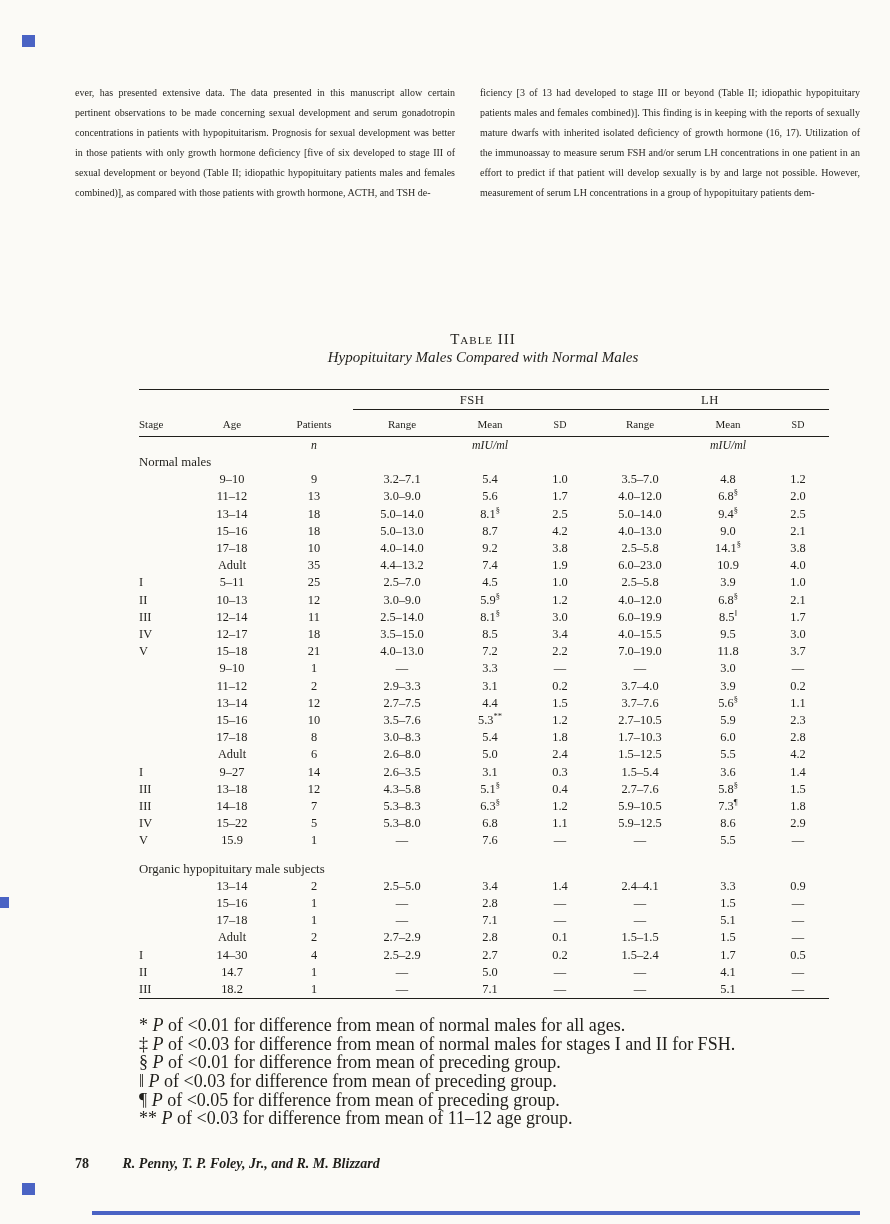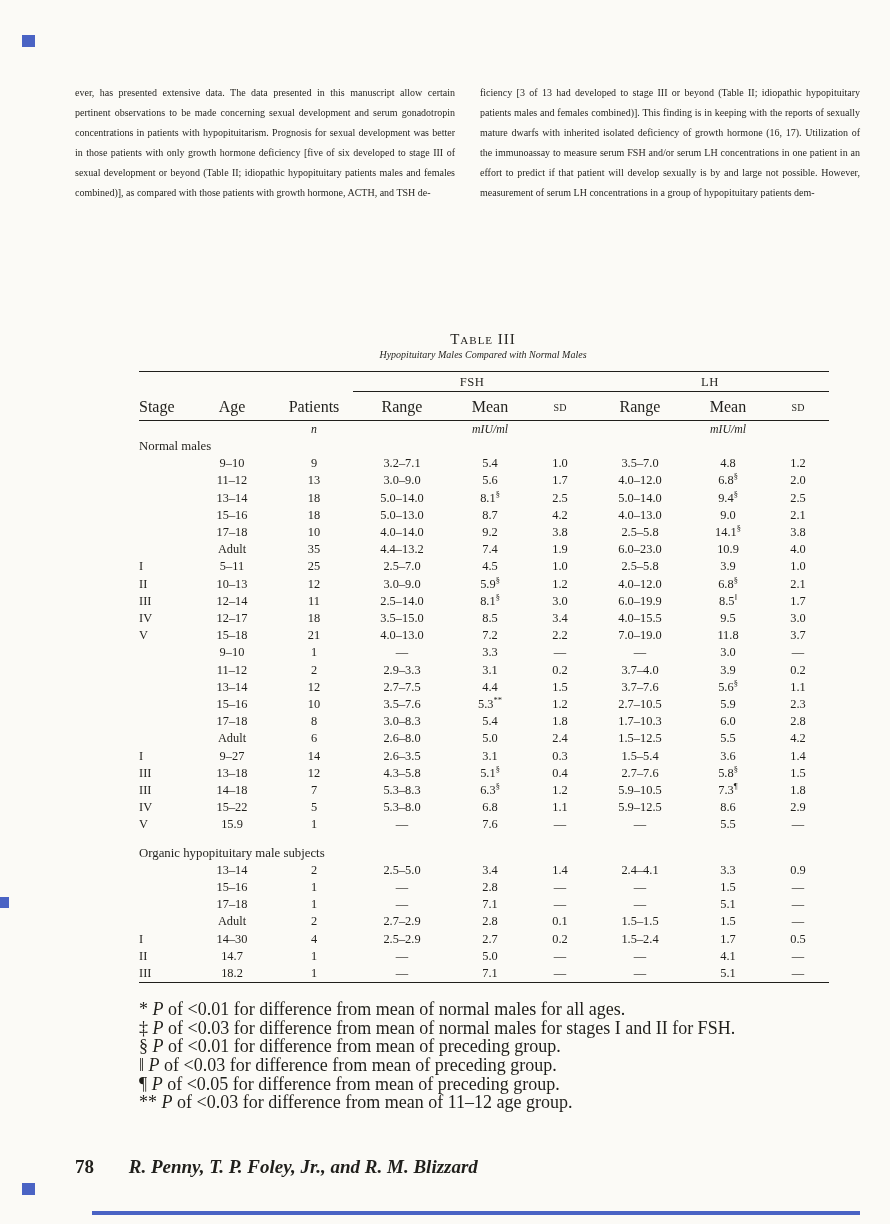--- a/index.html
+++ b/index.html
@@ -18,43 +18,43 @@
   .mark-tl{left:22px;top:35px;width:13px;height:12px;}
   .mark-left{left:0;top:897px;width:9px;height:11px;}
   .mark-bl{left:22px;top:1183px;width:13px;height:12px;}
   .mark-bottom{left:92px;top:1211px;width:768px;height:4px;}
   
   .text-columns{position:absolute;top:83px;left:75px;width:786px;display:flex;gap:25px;}
   .column{width:380px;font-size:10px;line-height:20px;text-align:justify;}
   
   .table-block{position:absolute;top:331px;left:139px;width:688px;}
   .table-title{text-align:center;font-size:15px;letter-spacing:1px;font-variant:small-caps;}
-  .table-subtitle{text-align:center;font-style:italic;font-size:10px;margin-top:1px;}
+  .table-subtitle{text-align:center;font-style:italic;font-size:15px;margin-top:1px;}
   table.data{
-    width:100%;border-collapse:collapse;table-layout:fixed;margin-top:11px;
+    width:100%;border-collapse:collapse;table-layout:fixed;margin-top:23px;
     border-top:1.5px solid var(--ink);border-bottom:1.5px solid var(--ink);
   }
   col.c-stage{width:50px}col.c-age{width:86px}col.c-pat{width:78px}
   col.c-range{width:98px}col.c-mean{width:78px}col.c-sd{width:62px}
   .group-row th{font-weight:normal;font-size:12.6px;padding:3px 0 1px;text-align:center;letter-spacing:0.5px;}
   th.group{border-bottom:1px solid var(--ink);}
-  .cols-row th{font-weight:normal;font-size:16px;text-align:center;padding:6px 0 4px;border-bottom:1px solid var(--ink);}
+  .cols-row th{font-weight:normal;font-size:11px;text-align:center;padding:6px 0 4px;border-bottom:1px solid var(--ink);}
   .cols-row th.left{text-align:left;}
   .cols-row th.sc{font-variant:small-caps;text-transform:lowercase;font-size:14px;}
   .units-row td{font-style:italic;font-size:11.8px;text-align:center;padding:2px 0 0;line-height:13px;}
   tbody td{text-align:center;font-size:12.4px;line-height:15.2px;padding:1px 0;}
   tbody td:first-child{text-align:left;}
   tr.section-row td{text-align:left;font-size:12.8px;padding:3px 0 1px;}
   tr.section-row.gap td{padding-top:12px;}
   sup{font-size:8.5px;line-height:0;}
   
   .footnotes{margin-top:17px;font-size:18px;line-height:18.6px;width:700px;}
   .fn-marker{white-space:pre;}
   
-  .page-footer{position:absolute;left:75px;top:1156px;font-size:19px;font-weight:bold;}
+  .page-footer{position:absolute;left:75px;top:1156px;font-size:14px;font-weight:bold;}
   .page-footer .authors{font-style:italic;margin-left:30px;}
 </style>
 </head>
 <body>
 
 <div class="page">
 
   <div class="mark mark-tl"></div>
   <div class="mark mark-left"></div>
   <div class="mark mark-bl"></div>

